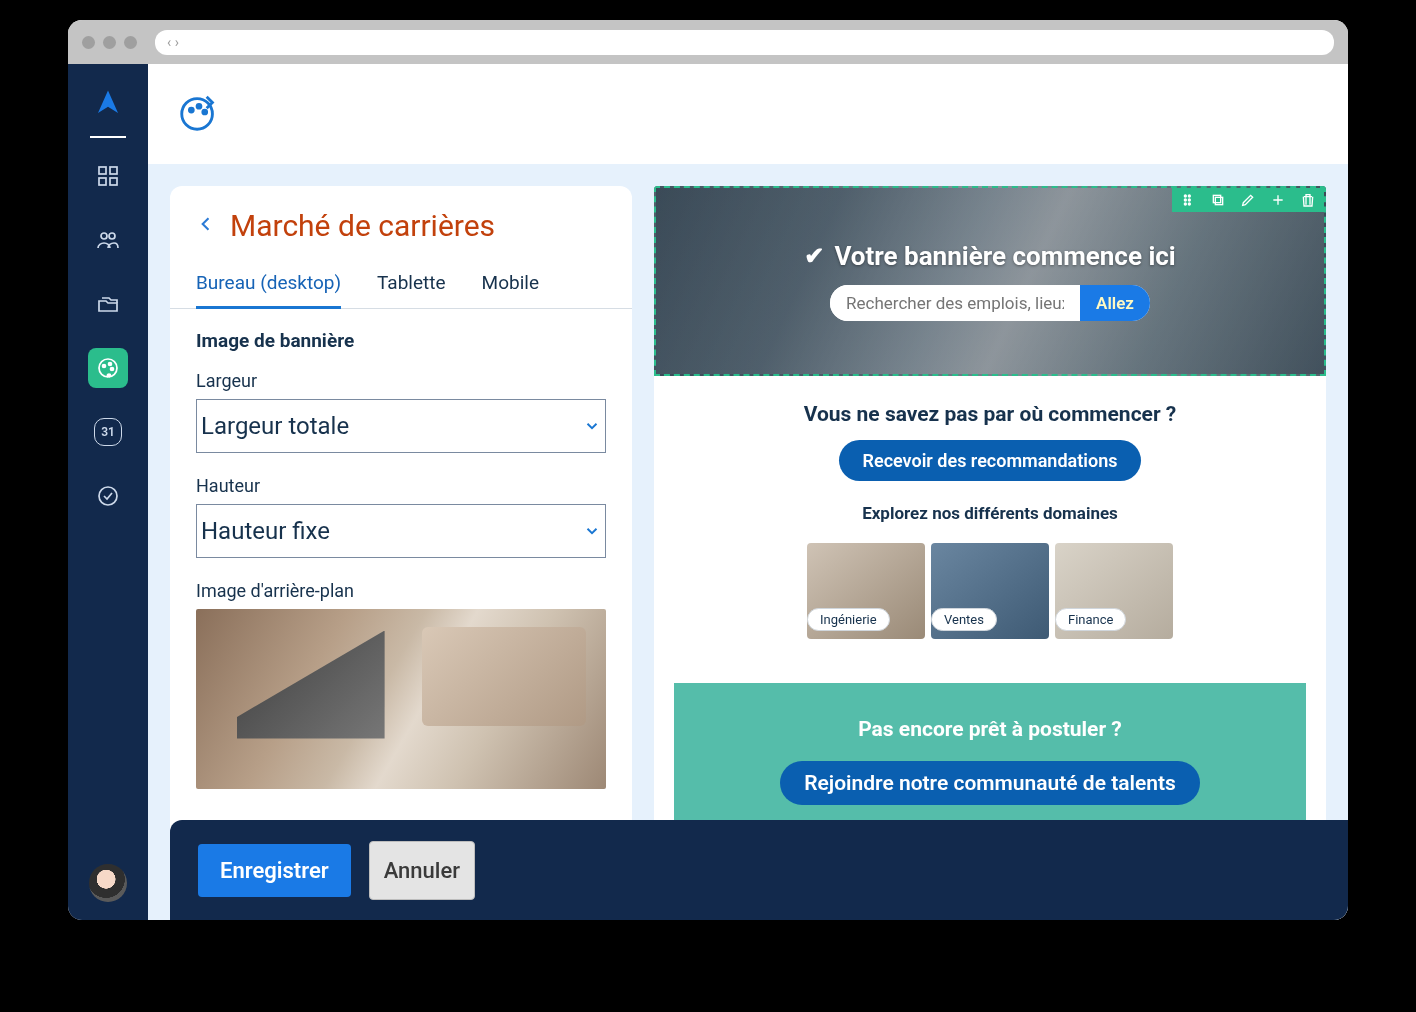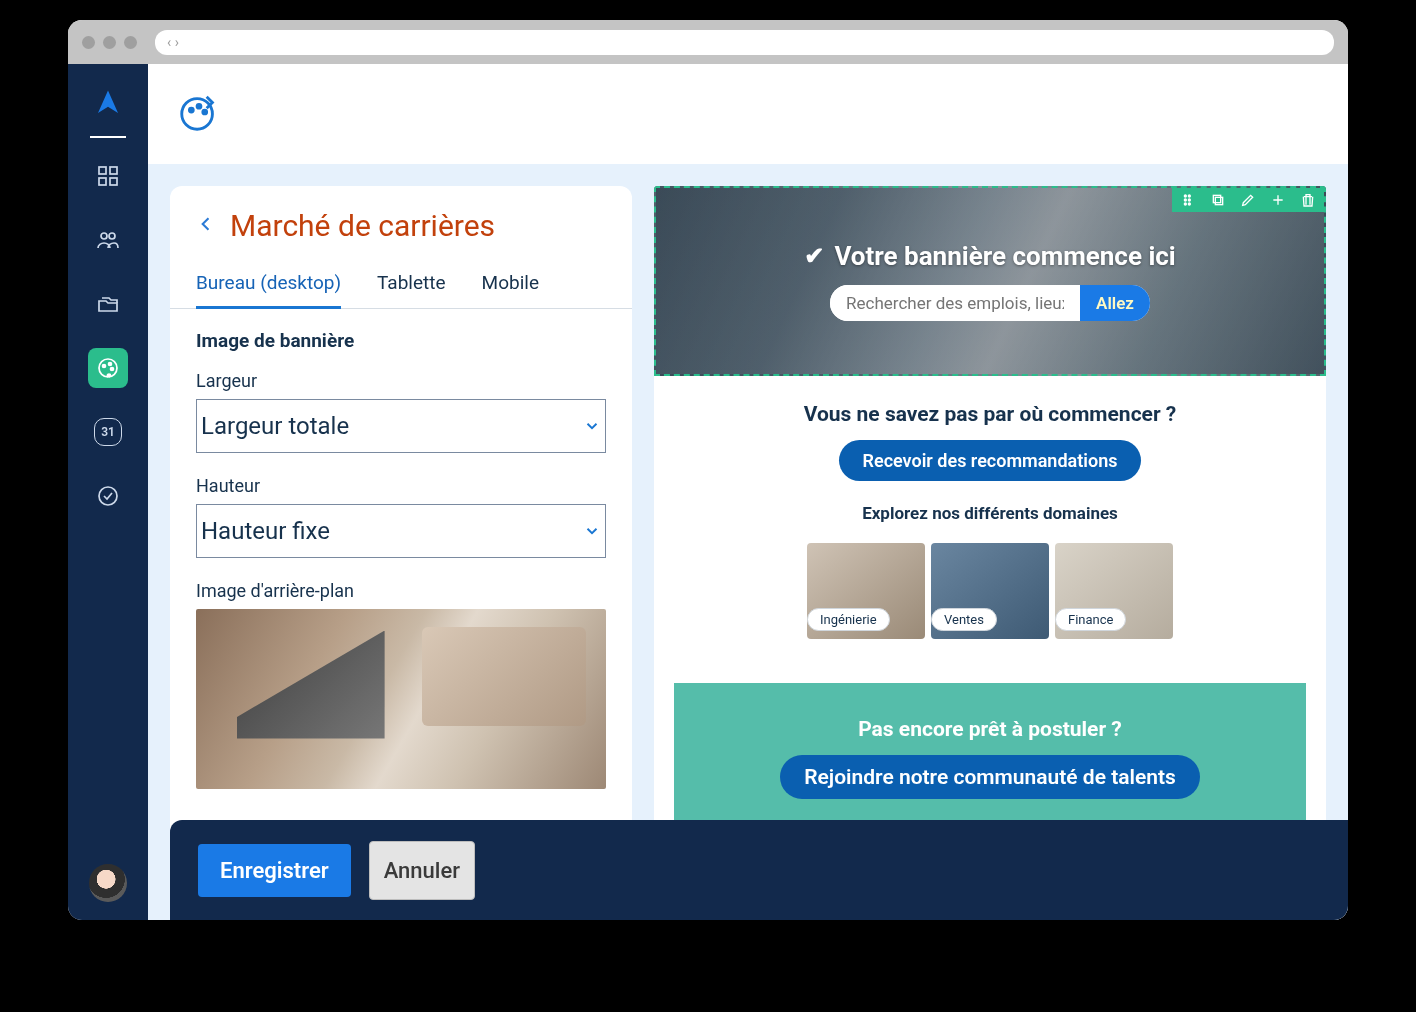--- a/index.html
+++ b/index.html
@@ -70,21 +70,21 @@
 .preview-body h4 { font-size: 21px; font-weight: 700; color: #17324d; }
 .btn-pill { background: #0a5fb0; color: #fff; border-radius: 22px; padding: 10px 24px; font-size: 18px; font-weight: 600; border: none; cursor: pointer; }
 .domains-title { font-size: 17px; font-weight: 700; color: #17324d; margin-top: 8px; }
 .domains { display: flex; gap: 6px; margin-top: 6px; }
 .domain-card { width: 118px; height: 96px; border-radius: 4px; position: relative; display: flex; align-items: flex-end; justify-content: flex-start; padding-bottom: 8px; }
 .domain-card.eng { background: linear-gradient(140deg,#cfc3b5,#9a8a77); }
 .domain-card.fin { background: linear-gradient(140deg,#d9d3c8,#b5ac9e); }
 .domain-card.sal { background: linear-gradient(140deg,#6a86a0,#3e5a74); }
 .domain-chip { background: #fff; border-radius: 12px; padding: 3px 12px; font-size: 13px; color: #17324d; border: 1px solid #d0d6dc; }
 
-.green-section { margin-top: 30px; background: #55bdaa; width: 100%; padding: 34px 20px 22px; display: flex; flex-direction: column; align-items: center; gap: 14px; }
+.green-section { margin-top: 30px; background: #55bdaa; width: 100%; padding: 34px 20px 22px; display: flex; flex-direction: column; align-items: center; gap: 20px; }
 .green-section h5 { color: #fff; font-size: 21px; font-weight: 700; }
 .green-section .ghost-btn { background: #0a5fb0; color: #fff; border-radius: 22px; padding: 10px 24px; font-size: 21px; font-weight: 600; }
 
 
 .action-bar { position: absolute; left: 0; right: 0; bottom: 0; margin-left: 22px; height: 100px; background: #12294c; display: flex; align-items: center; gap: 18px; padding-left: 28px; border-top-left-radius: 12px; }
 .btn-primary { background: #1a7ae6; color: #fff; font-size: 22px; font-weight: 600; border: none; padding: 14px 22px; border-radius: 4px; cursor: pointer; }
 .btn-secondary { background: #e4e4e4; color: #3a3a3a; font-size: 22px; font-weight: 500; border: 1px solid #bdbdbd; padding: 16px 14px; border-radius: 4px; cursor: pointer; }
 </style>
 </head>
 <body>

